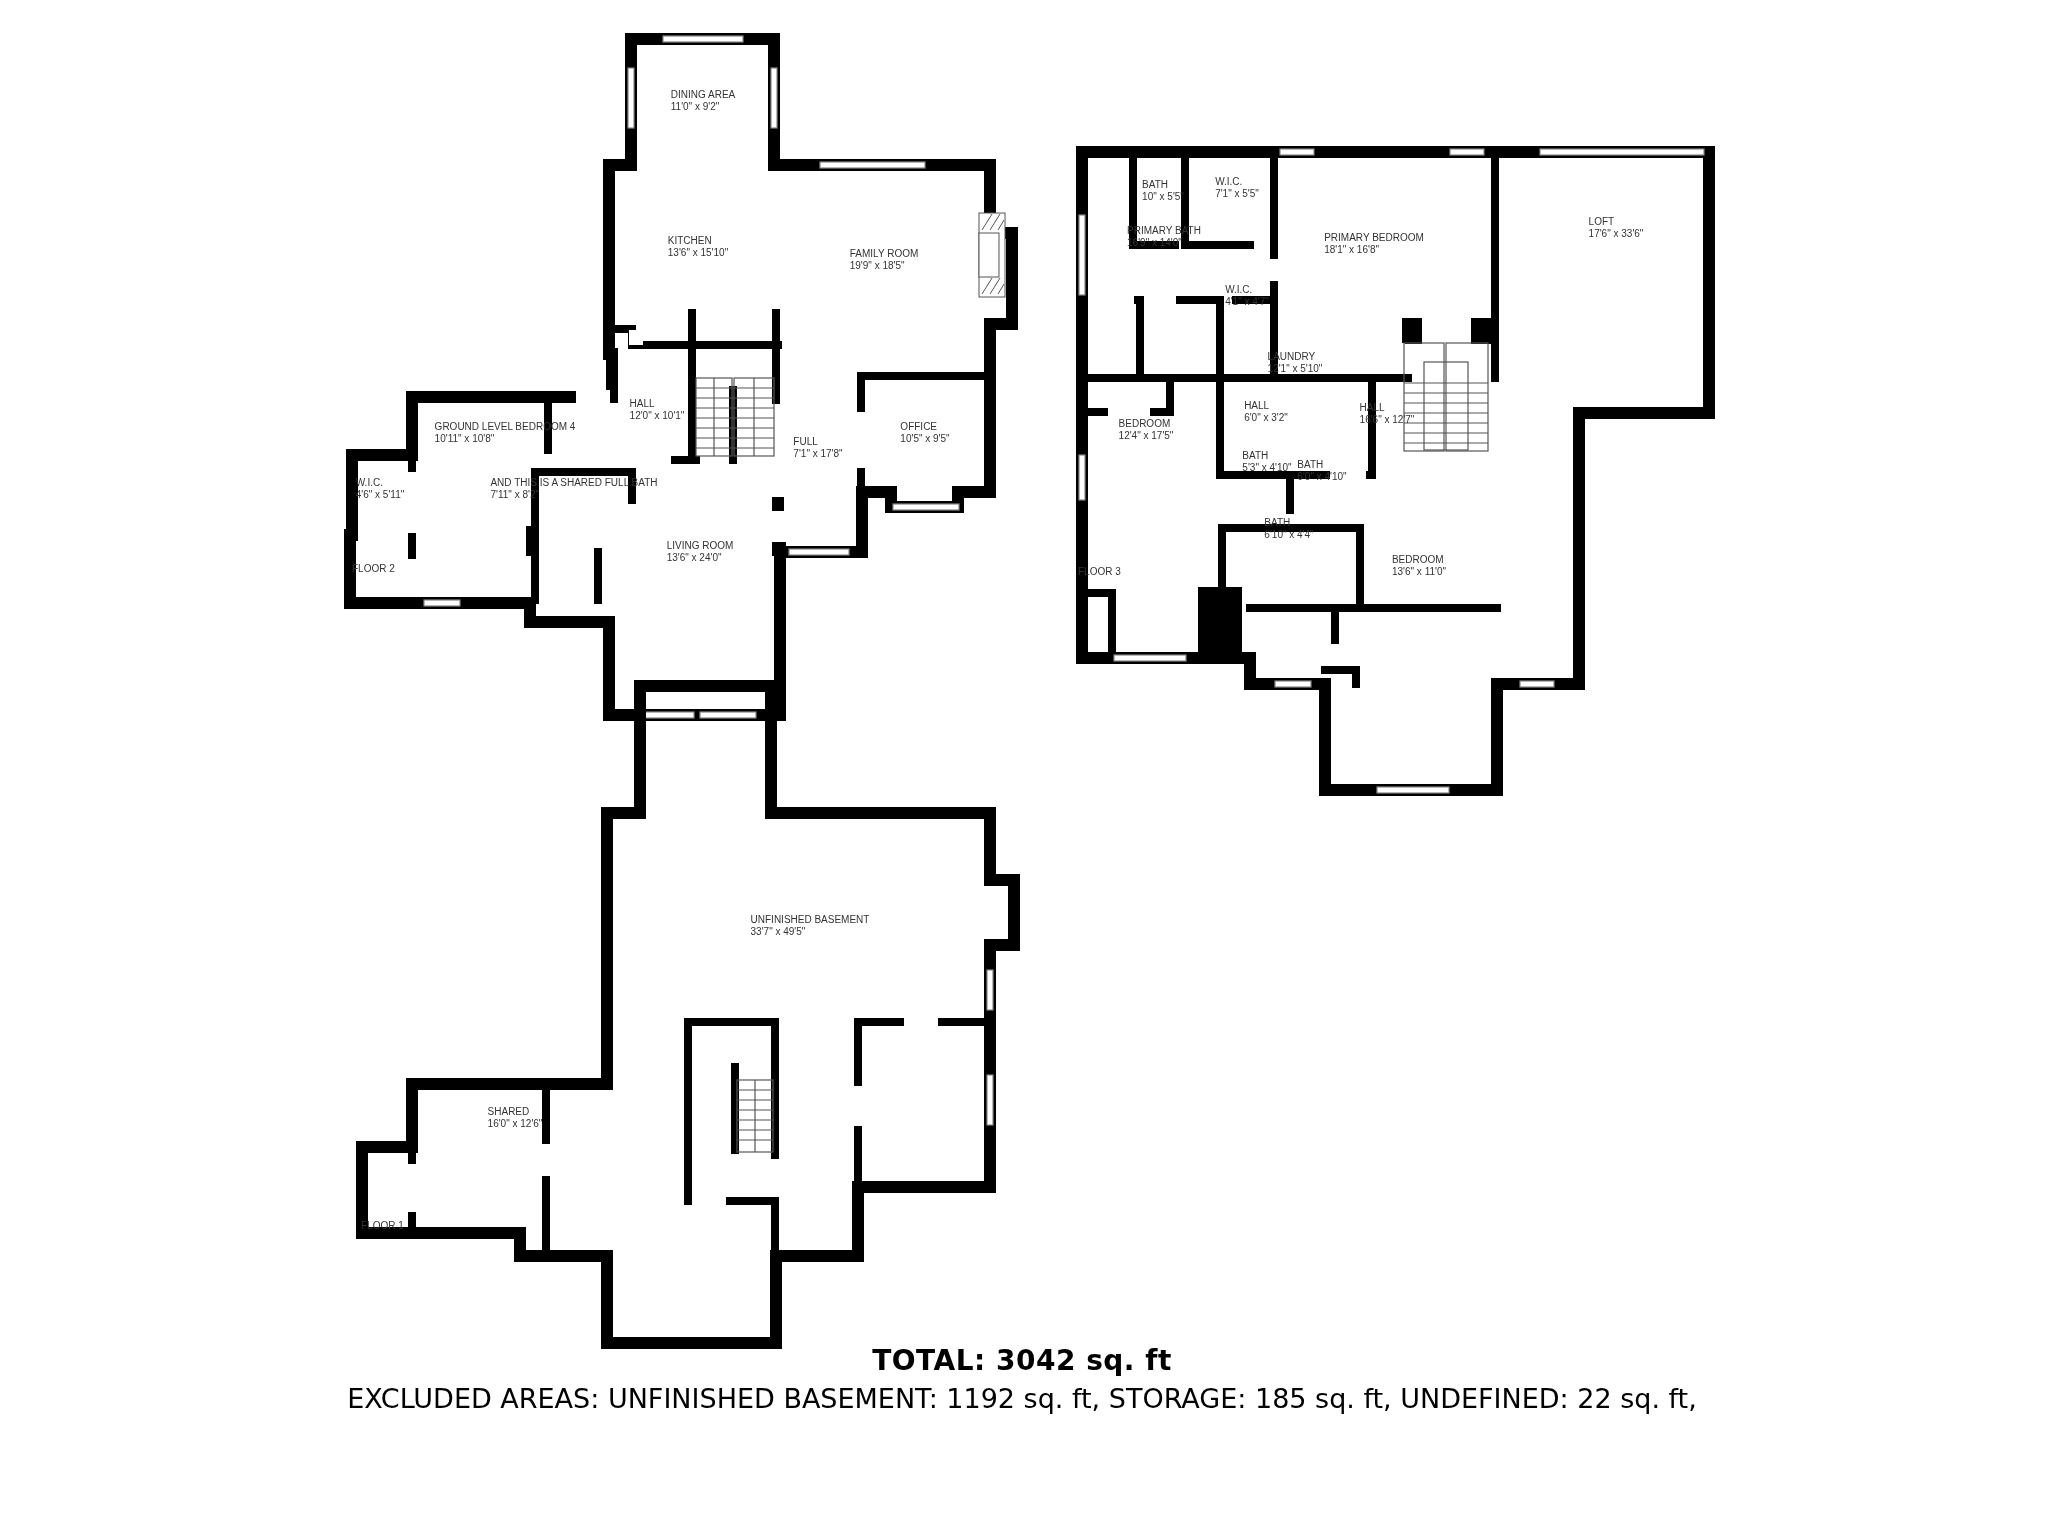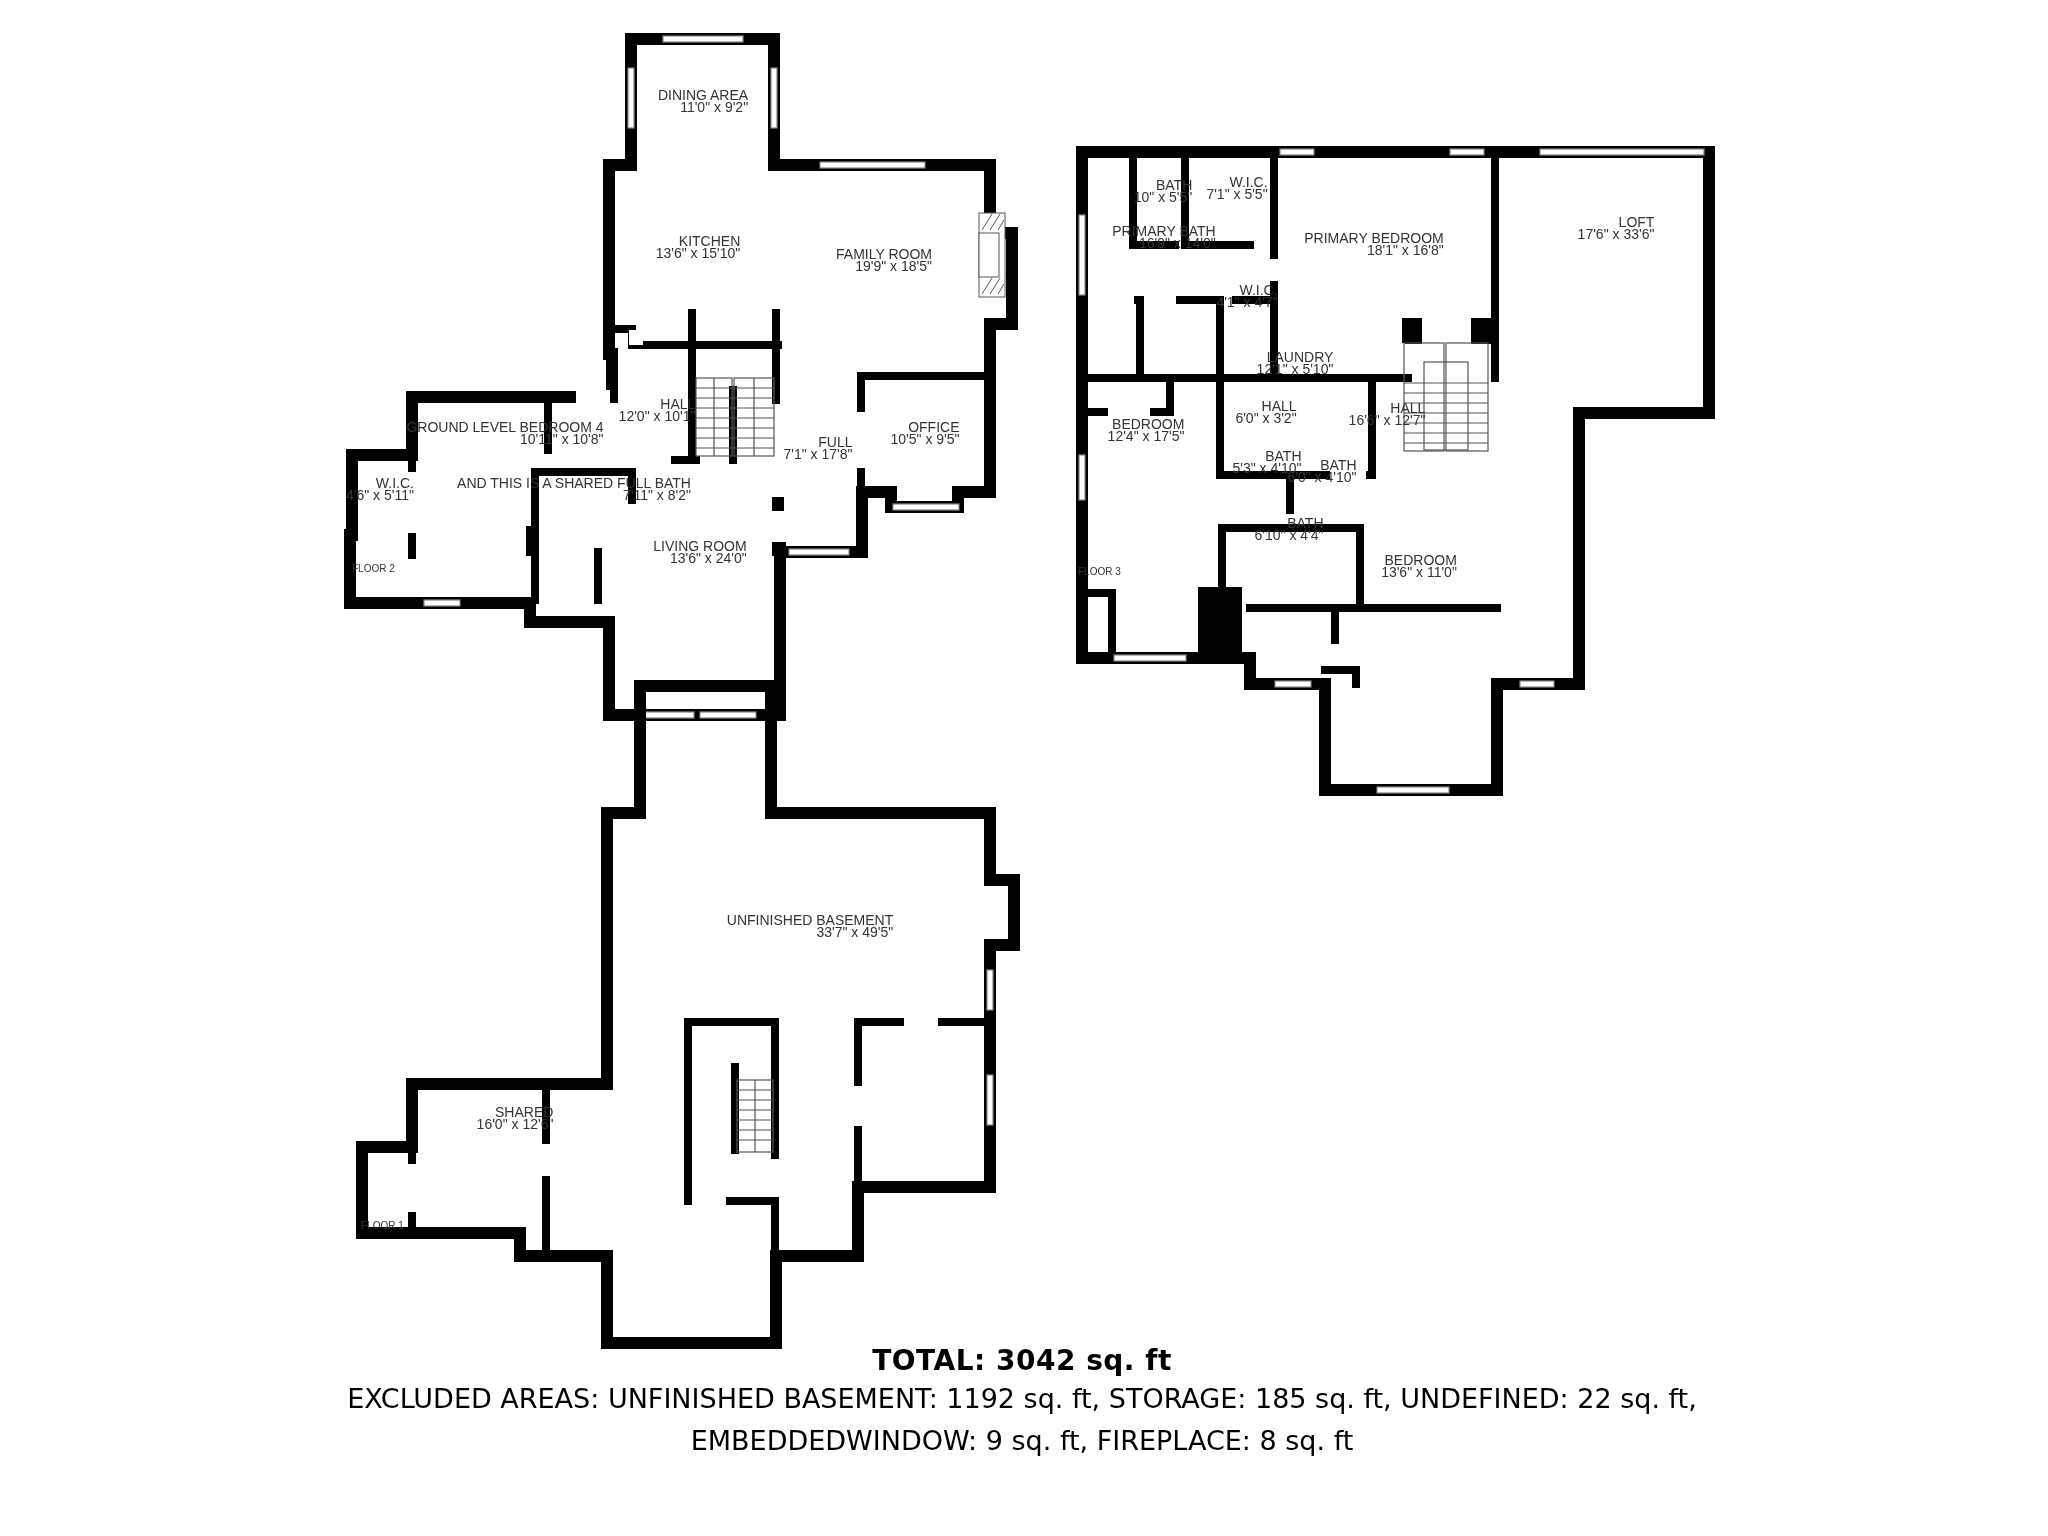--- a/index.html
+++ b/index.html
@@ -5,22 +5,22 @@
   html, body { margin:0; padding:0; background:#ffffff; }
   body { width:2048px; height:1536px; position:relative; overflow:hidden;
          font-family:"DejaVu Sans", sans-serif; color:#000; }
   #plan { position:absolute; left:0; top:0; width:2048px; height:1536px; }
   .wall { fill:none; stroke:#000; stroke-width:12; stroke-linejoin:miter; stroke-linecap:square; }
   .iwall { fill:none; stroke:#000; stroke-width:8; stroke-linecap:square; }
   .win { fill:#fff; stroke:#888; stroke-width:1.2; }
   .door { stroke:#fff; stroke-width:14; }
   .stair { fill:none; stroke:#555; stroke-width:1.2; }
   .solid { fill:#000; }
-  .room-label { position:absolute; transform:translate(-50%, 0); text-align:right;
-                font-family:"Liberation Sans", sans-serif; font-size:14px; line-height:12px;
+  .room-label { position:absolute; transform:translate(-50%, 0); text-align:left;
+                font-family:"Liberation Sans", sans-serif; font-size:10px; line-height:12px;
                 color:#333; white-space:nowrap; }
   .room-label .dim { display:block; }
   .floor-label { position:absolute; font-family:"Liberation Sans", sans-serif; font-size:10px; color:#333; }
   #summary { position:absolute; left:0; width:2044px; top:1344px; text-align:center;
              font-family:"DejaVu Sans", sans-serif; }
   #summary .total { font-size:28px; font-weight:bold; line-height:34px; letter-spacing:0.5px; }
   #summary .line { font-size:27px; line-height:42px; }
   #summary .disclaimer { font-size:13px; color:#aaaaaa; line-height:16px; margin-top:-2px; }
 </style>
 </head>
@@ -216,14 +216,13 @@
 <div class="room-label" style="left:1289px; top:517px;"><span>BATH</span><span class="dim">6'10" x 4'4"</span></div>
 <div class="room-label" style="left:1419px; top:554px;"><span>BEDROOM</span><span class="dim">13'6" x 11'0"</span></div>
 
 <div class="floor-label" style="left:361px; top:1220px;">FLOOR 1</div>
 <div class="room-label" style="left:810px; top:914px;"><span>UNFINISHED BASEMENT</span><span class="dim">33'7" x 49'5"</span></div>
 <div class="room-label" style="left:515px; top:1106px;"><span>SHARED</span><span class="dim">16'0" x 12'6"</span></div>
 
 <div id="summary">
   <div class="total">TOTAL: 3042 sq. ft</div>
   <div class="line">EXCLUDED AREAS: UNFINISHED BASEMENT: 1192 sq. ft, STORAGE: 185 sq. ft, UNDEFINED: 22 sq. ft,</div>
-  <div class="line">EMBEDDEDWINDOW: 9 sq. ft, FIREPLACE: 8 sq. ft</div>
 </div>
 
 </body></html>

